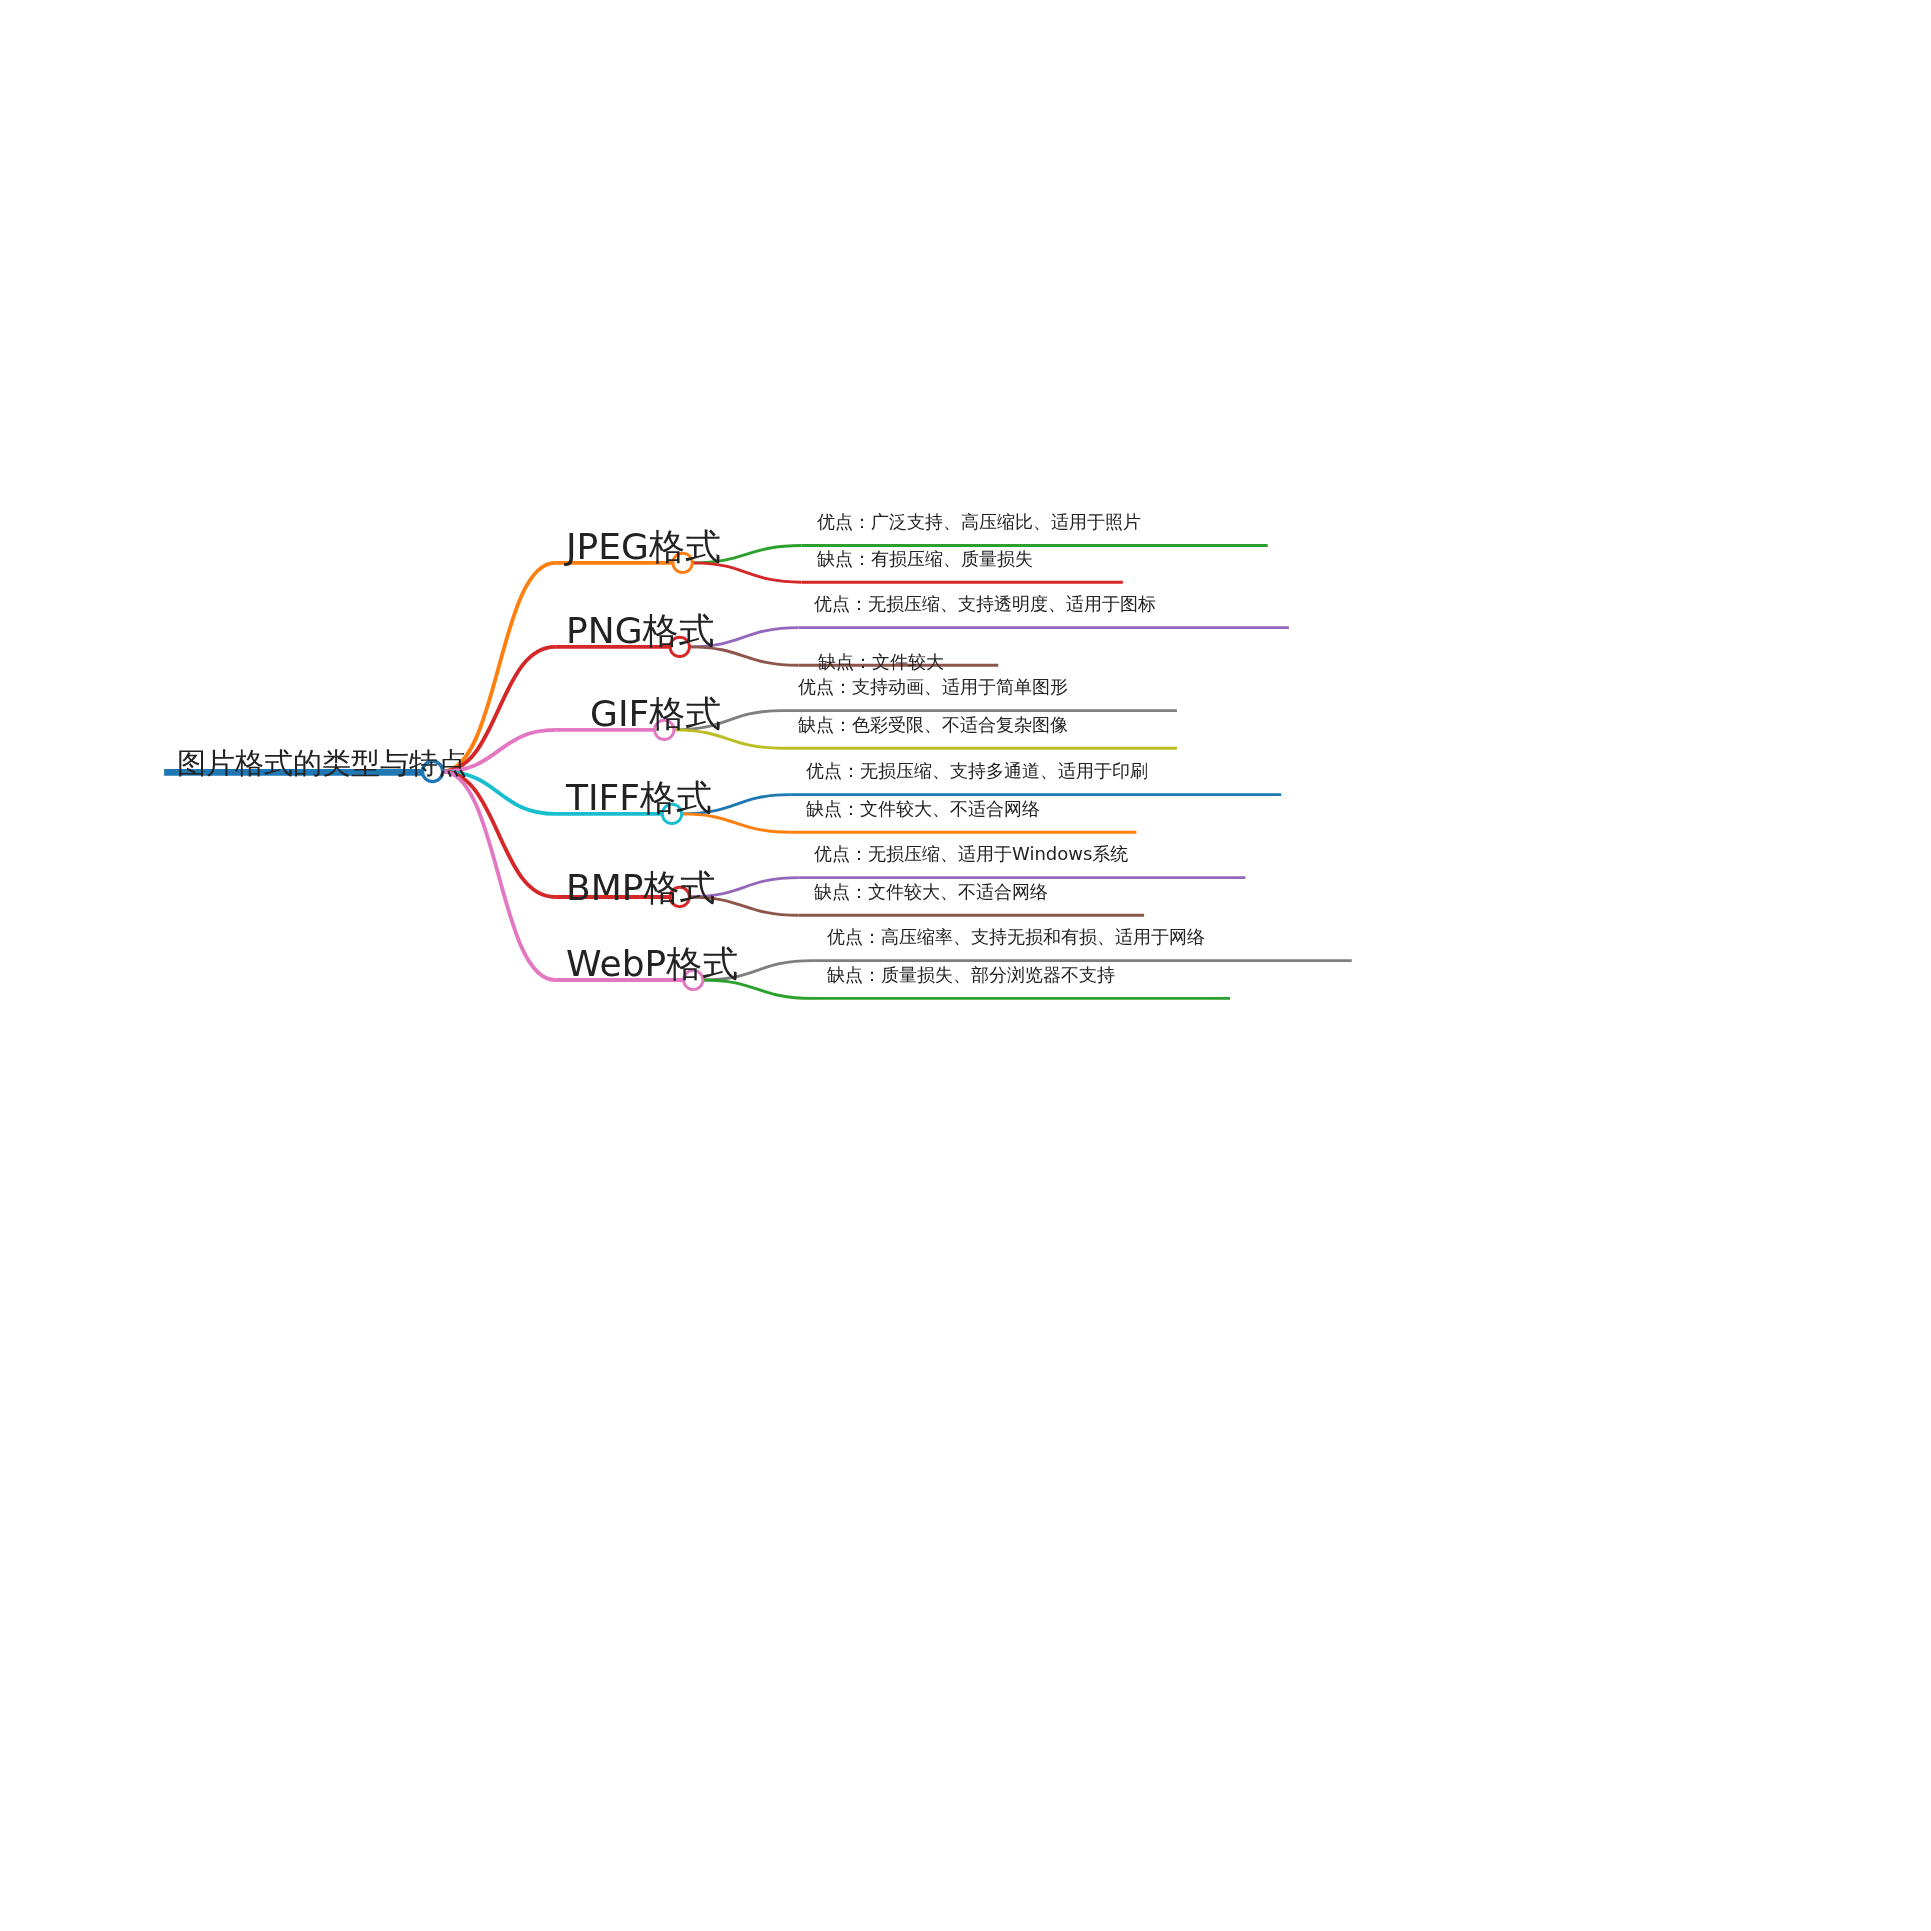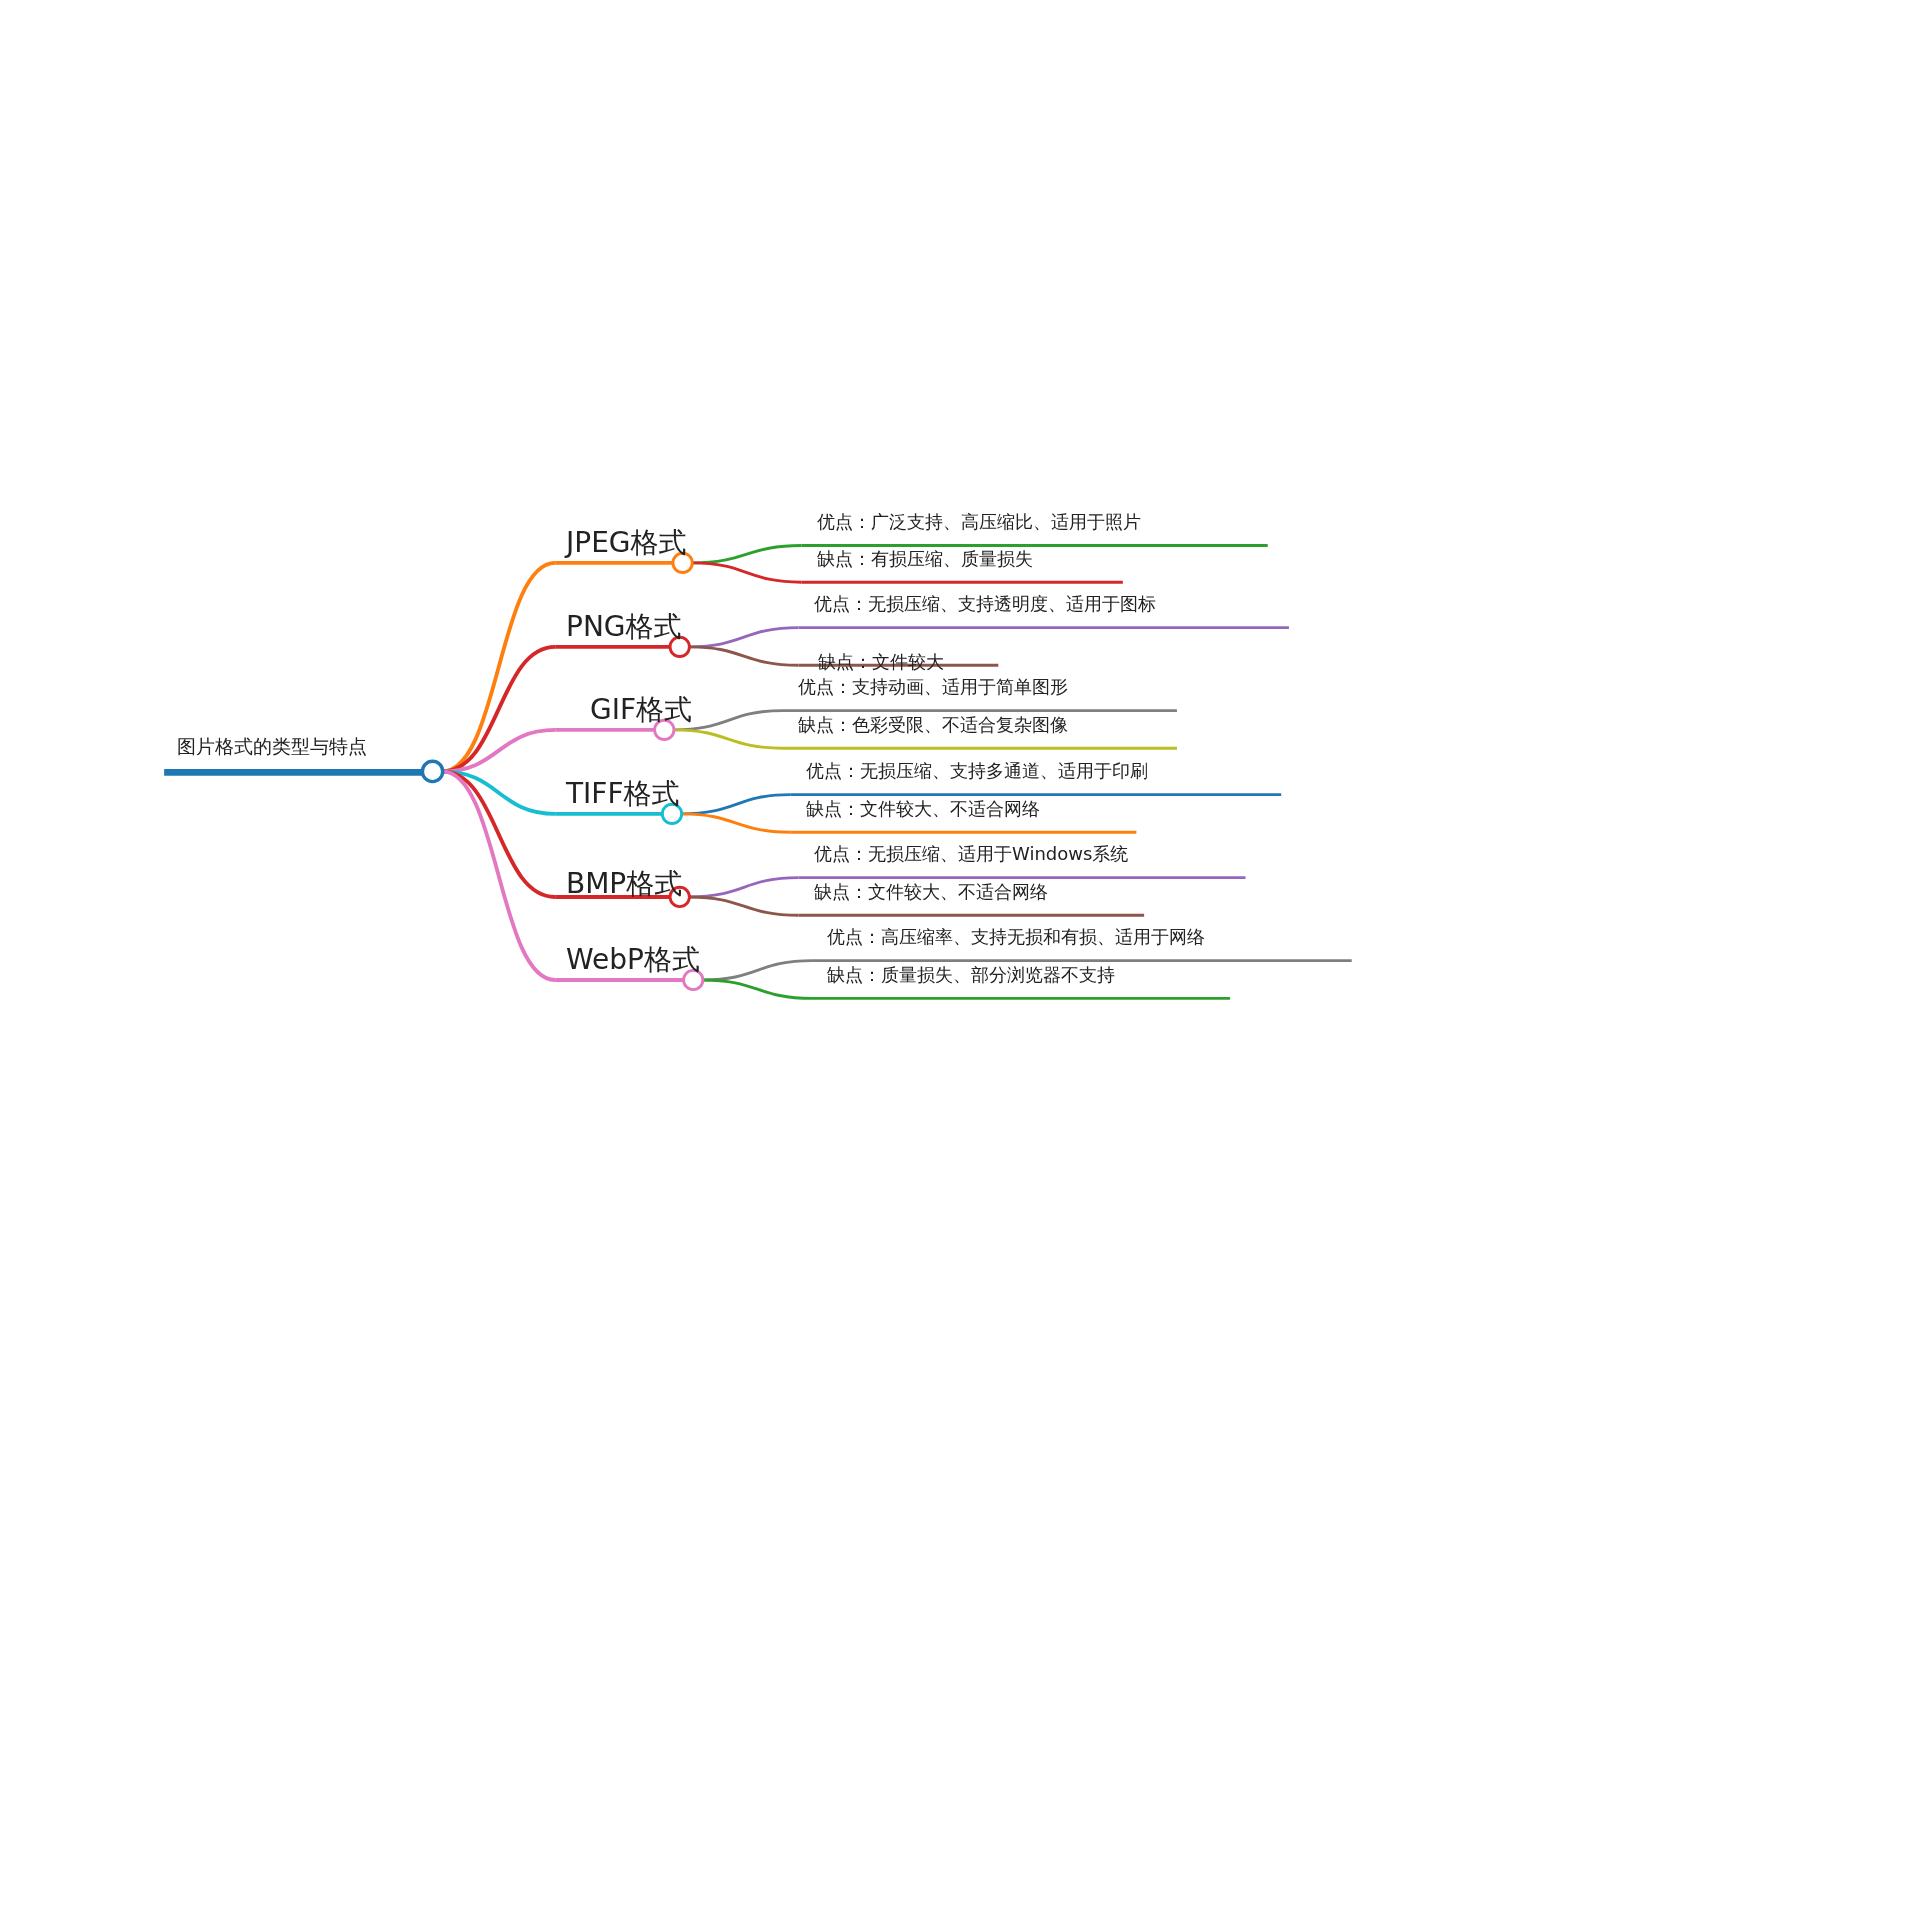--- a/index.html
+++ b/index.html
@@ -1,21 +1,21 @@
 <!DOCTYPE html>
 <html><head>
 <meta charset="utf-8">
 <style>
   html, body { margin: 0; padding: 0; background: #ffffff; }
   body { width: 1931px; height: 1931px; position: relative; overflow: hidden;
          font-family: "DejaVu Sans", "Liberation Sans", sans-serif; }
   #map { position: absolute; left: 0; top: 0; }
   .lbl { position: absolute; white-space: nowrap; color: #222; line-height: 1; }
-  .root-lbl { font-size: 19px; }
-  .branch-lbl { font-size: 28px; }
+  .root-lbl { font-size: 29px; margin-top: 12px; }
+  .branch-lbl { font-size: 36px; }
   .leaf-lbl { font-size: 18px; }
 </style>
 </head>
 <body>
 
 <svg id="map" width="1931" height="1931" viewBox="0 0 2000 2000" xmlns="http://www.w3.org/2000/svg">
   <g id="edges">
       <path d="M458,799 C516.5,799 516.5,583 575,583" fill="none" stroke="#ff7f0e" stroke-width="4"></path>
       <path d="M717,583 C773.5,583 773.5,565 830,565" fill="none" stroke="#2ca02c" stroke-width="3"></path>
       <path d="M717,583 C773.5,583 773.5,603 830,603" fill="none" stroke="#d62728" stroke-width="3"></path>

